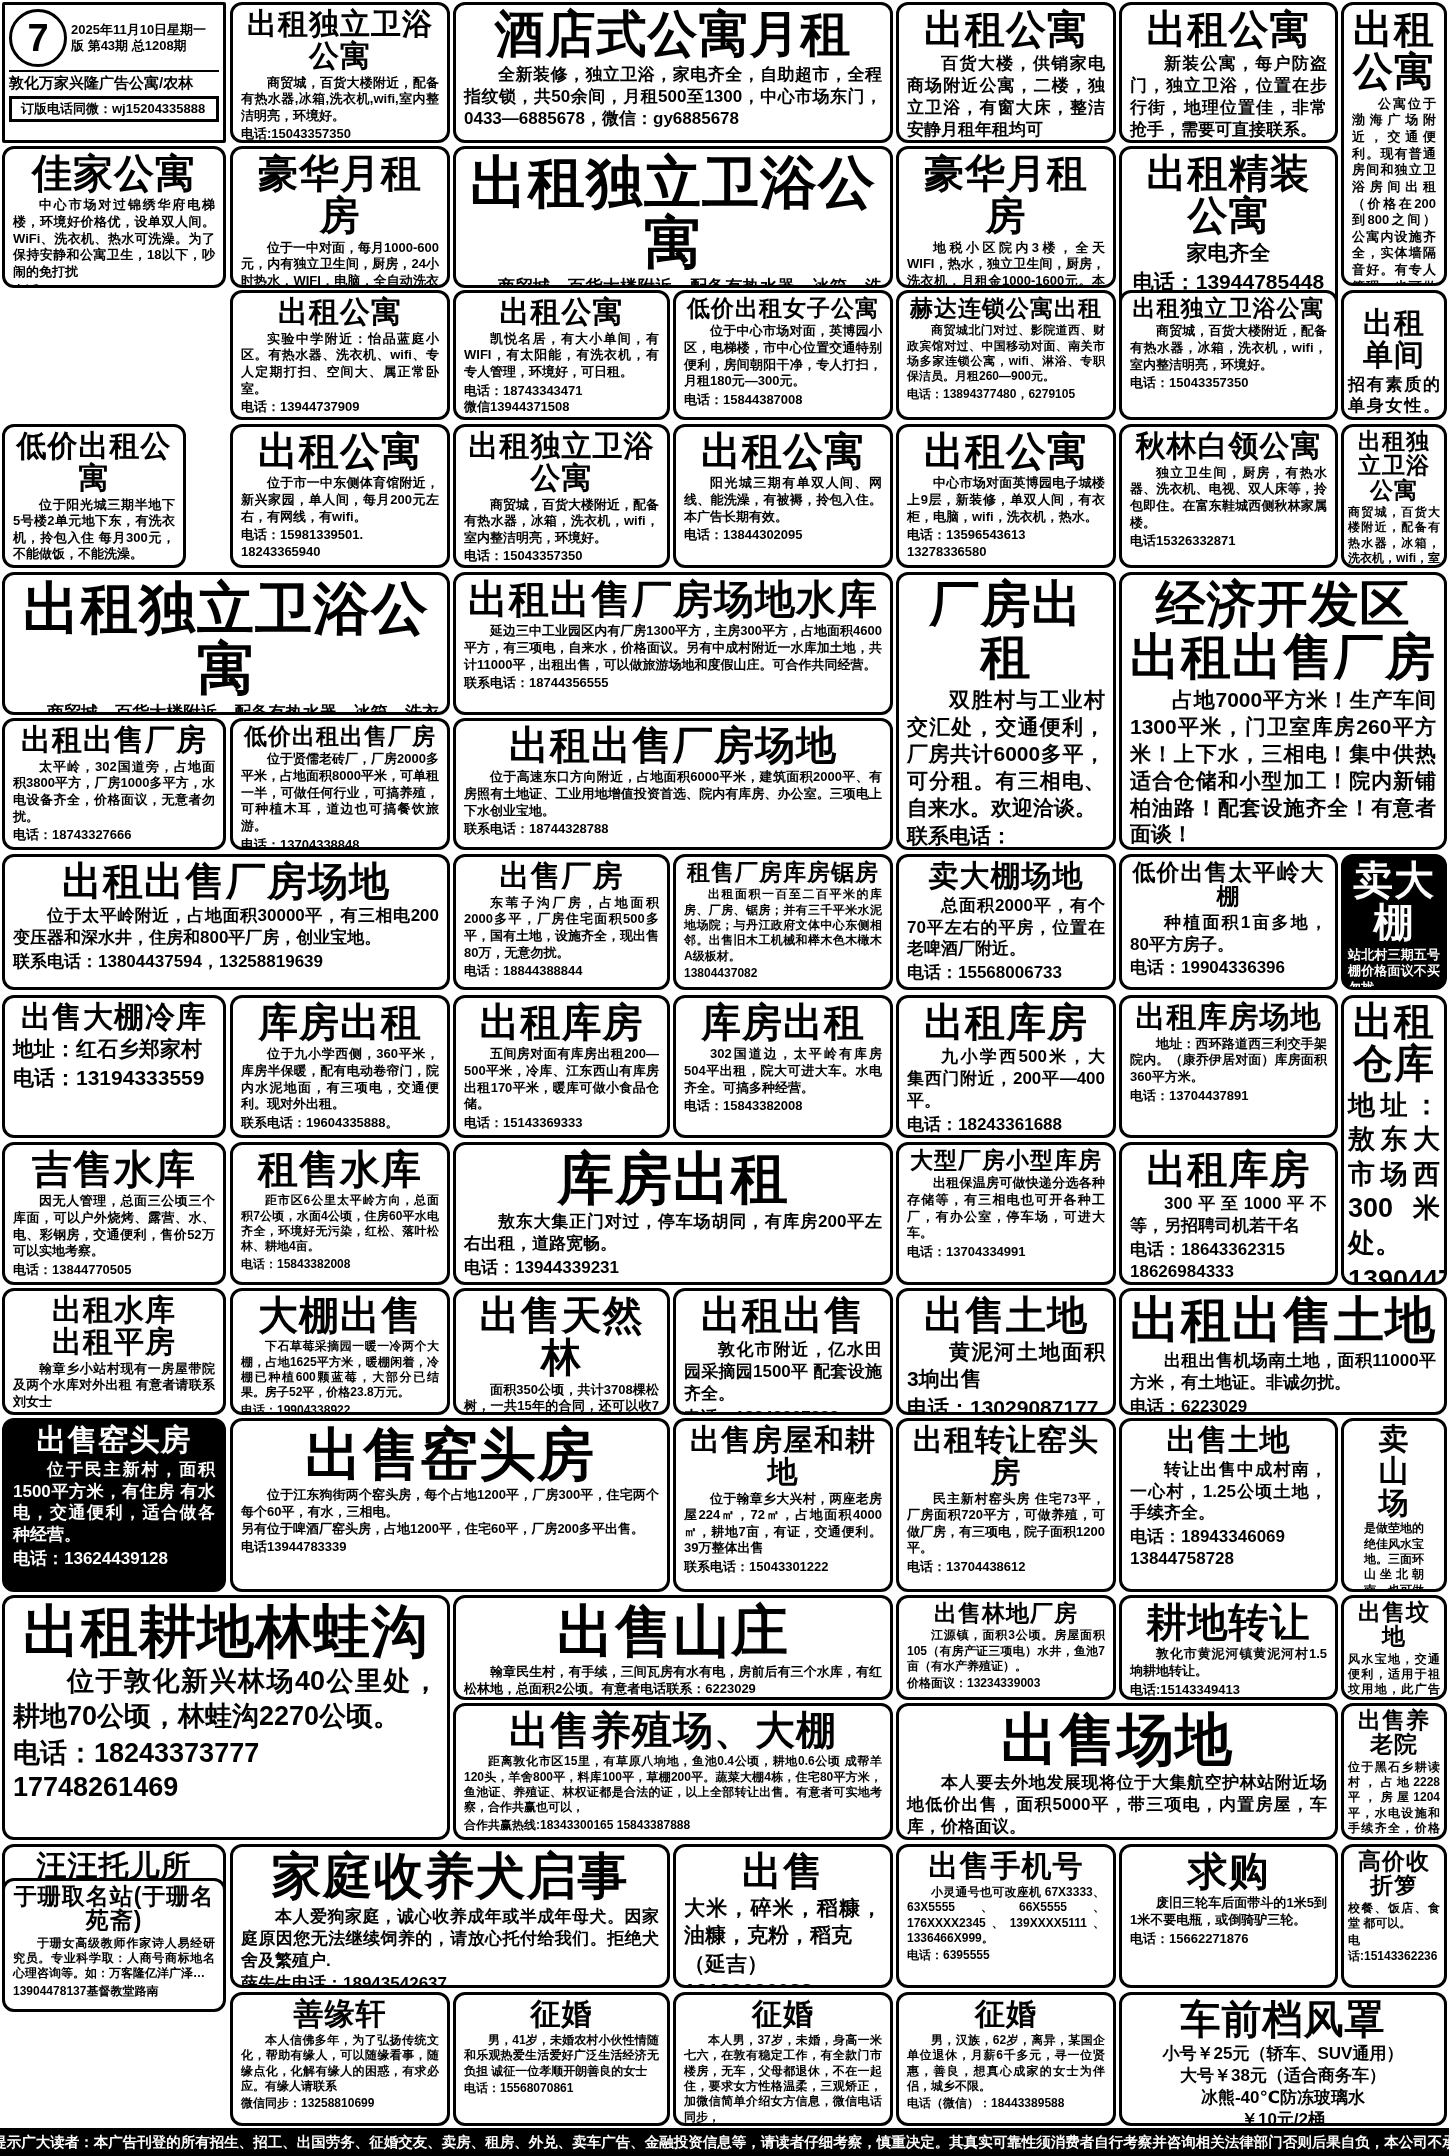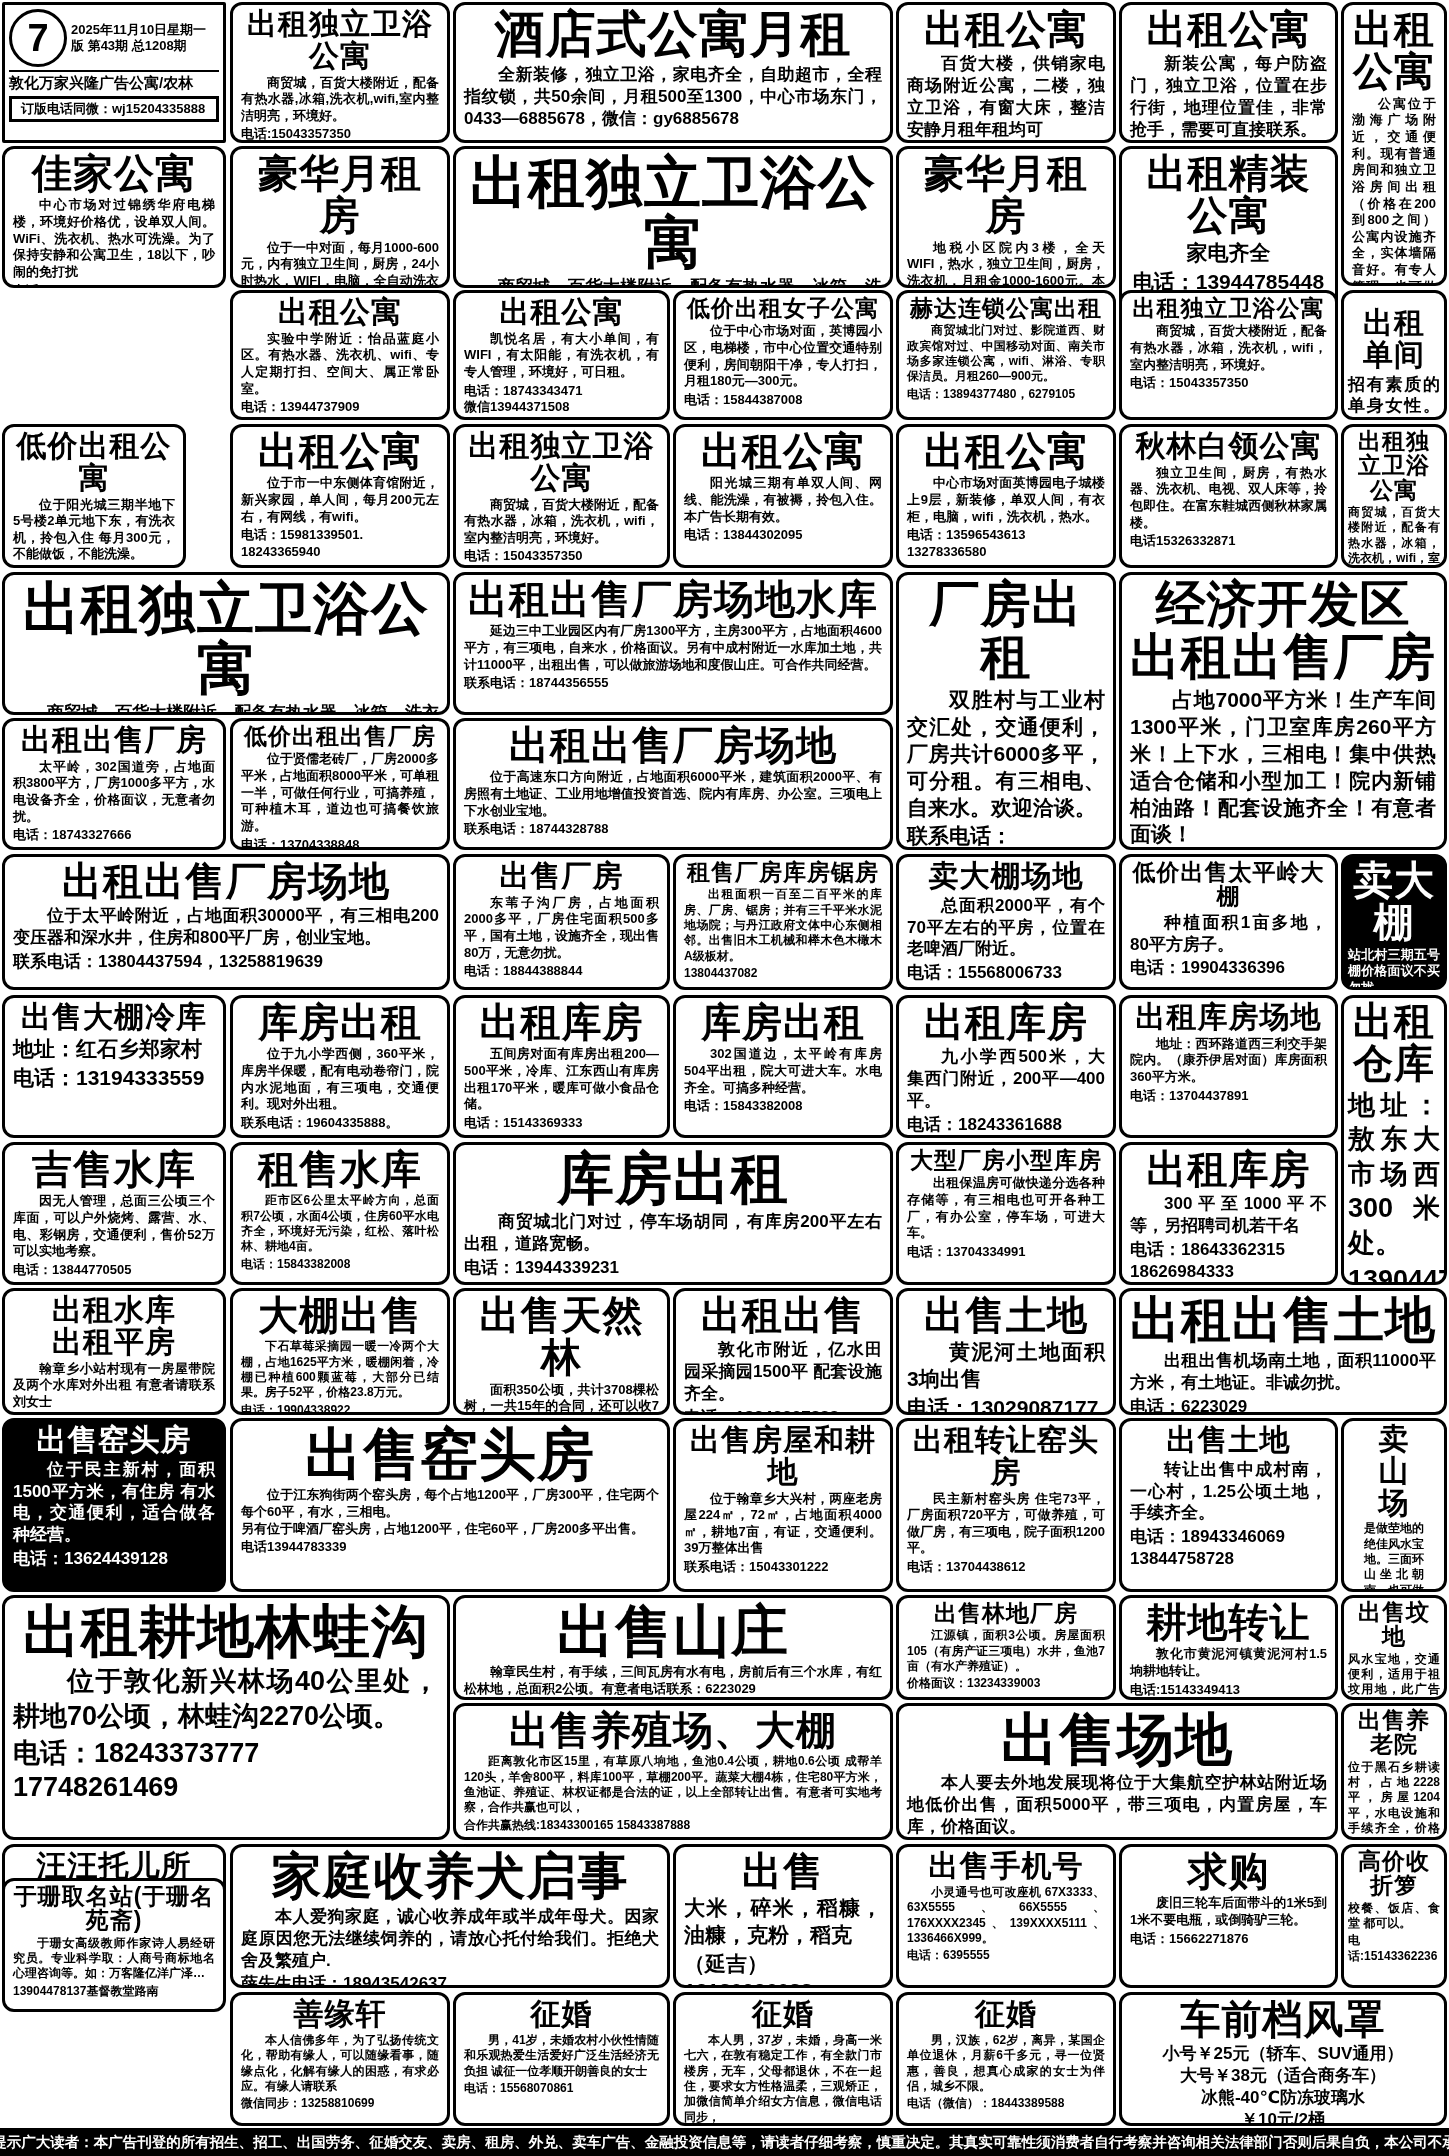--- a/index.html
+++ b/index.html
@@ -267,21 +267,21 @@
       <div class="b">因无人管理，总面三公顷三个库面，可以户外烧烤、露营、水、电、彩钢房，交通便利，售价52万可以实地考察。</div>
       <div class="p">电话：13844770505</div>
     </div>
   <div class="ad f12" style="left:230px;top:1142px;width:220px;height:143px">
       <div class="t t3">租售水库</div>
       <div class="b">距市区6公里太平岭方向，总面积7公顷，水面4公顷，住房60平水电齐全，环境好无污染，红松、落叶松林、耕地4亩。</div>
       <div class="p">电话：15843382008</div>
     </div>
   <div class="ad f17" style="left:453px;top:1142px;width:440px;height:143px">
       <div class="t t5">库房出租</div>
-      <div class="b">商贸城北门对过，停车场胡同，有库房200平左右出租，道路宽畅。</div>
+      <div class="b">敖东大集正门对过，停车场胡同，有库房200平左右出租，道路宽畅。</div>
       <div class="p">电话：13944339231</div>
     </div>
   <div class="ad" style="left:896px;top:1142px;width:220px;height:143px">
       <div class="t t1">大型厂房小型库房</div>
       <div class="b">出租保温房可做快递分选各种存储等，有三相电也可开各种工厂，有办公室，停车场，可进大车。</div>
       <div class="p">电话：13704334991</div>
     </div>
   <div class="ad f17" style="left:1119px;top:1142px;width:219px;height:143px">
       <div class="t t3">出租库房</div>
       <div class="b">300平至1000平不等，另招聘司机若干名</div>

